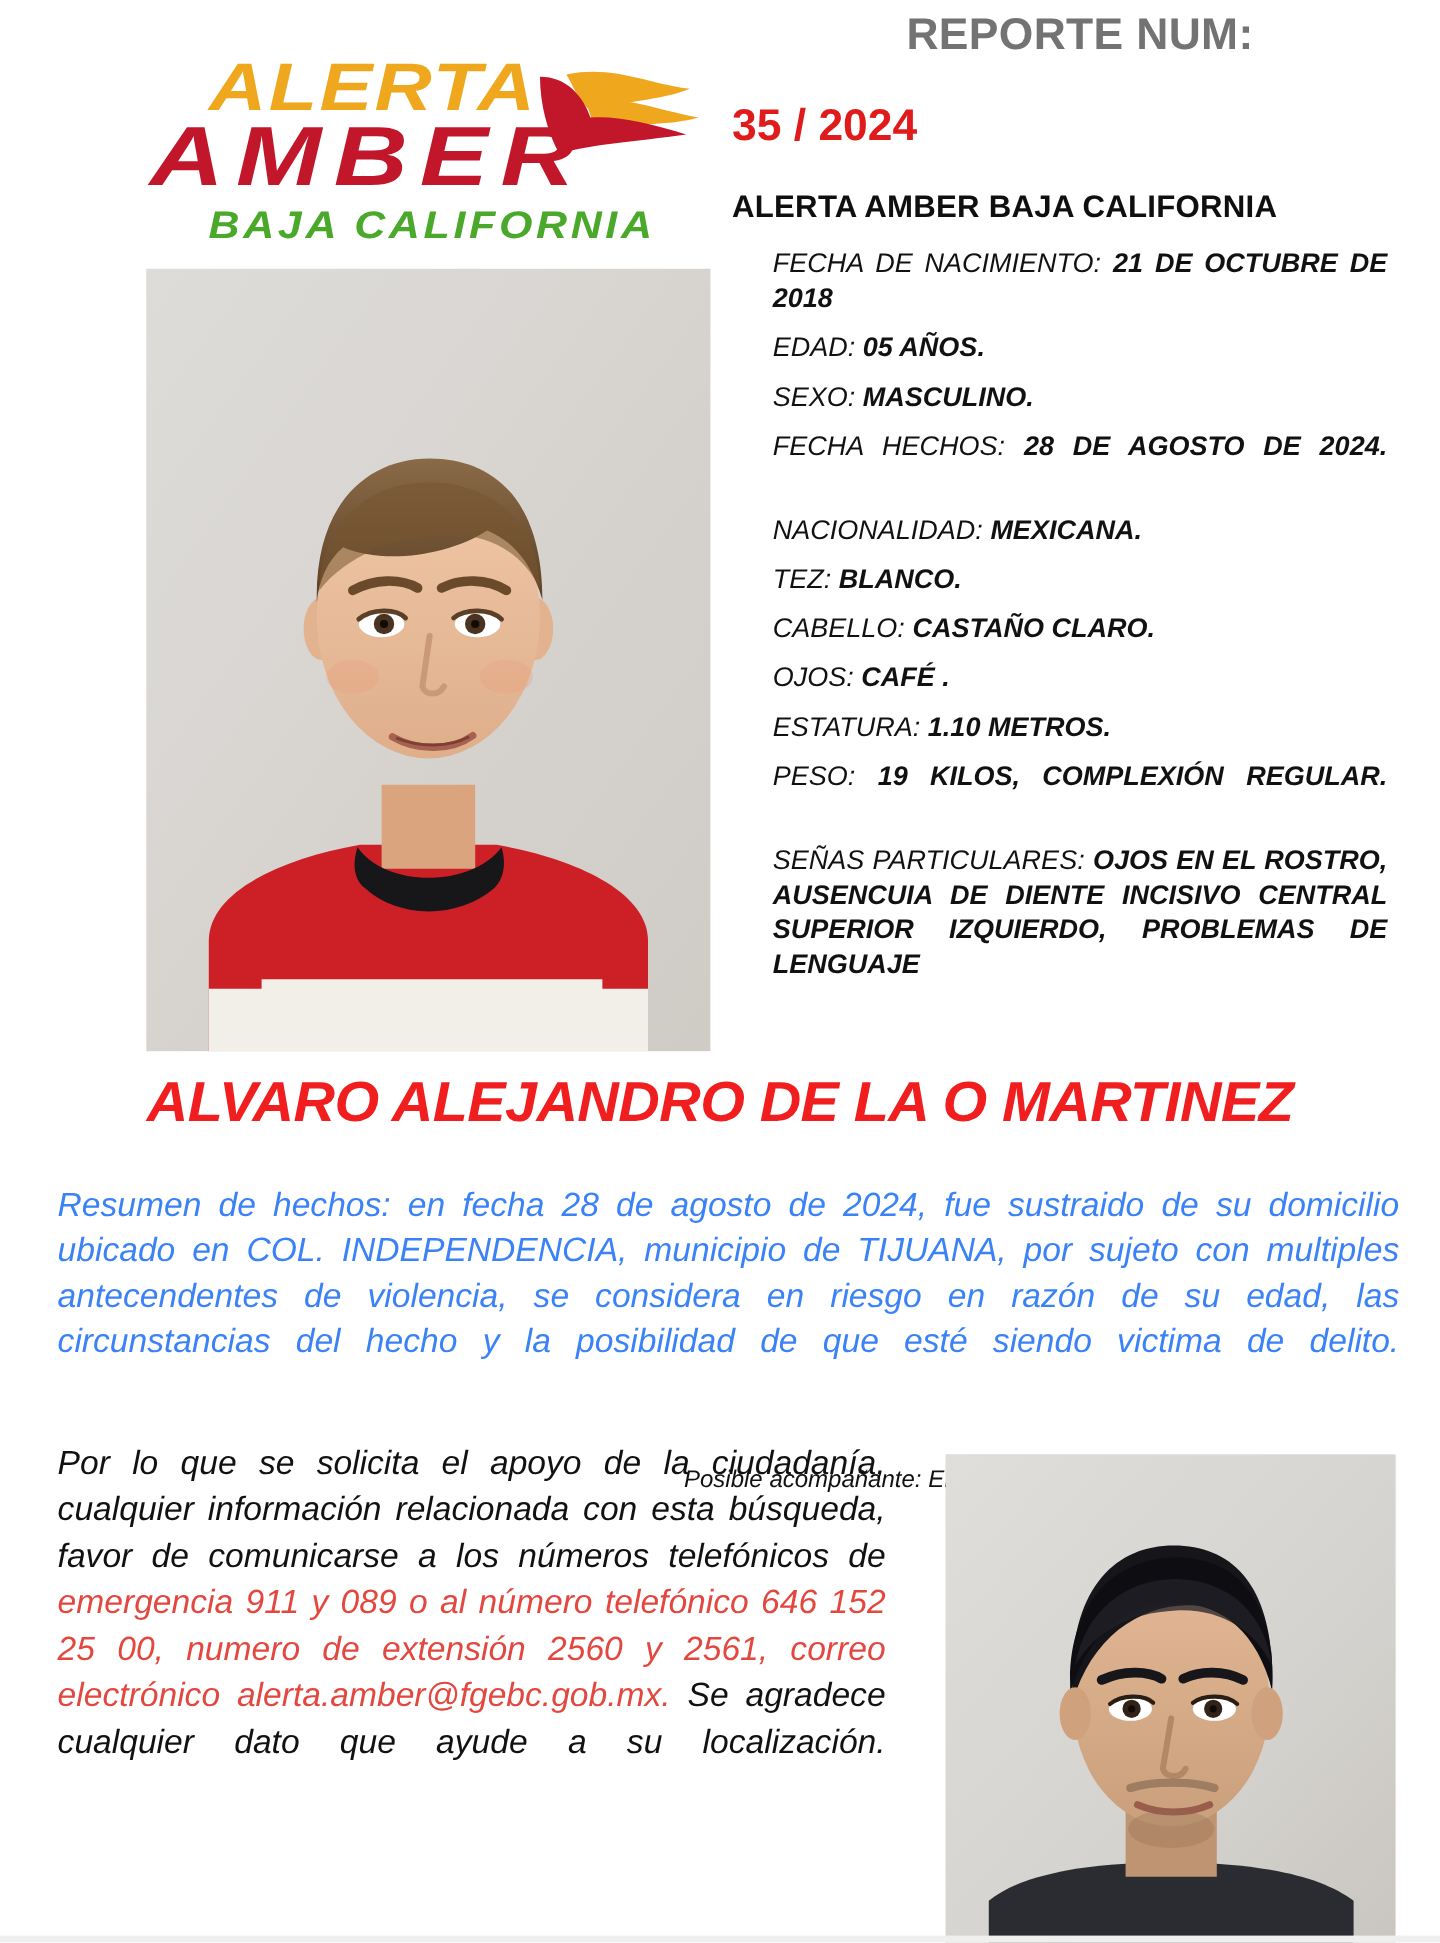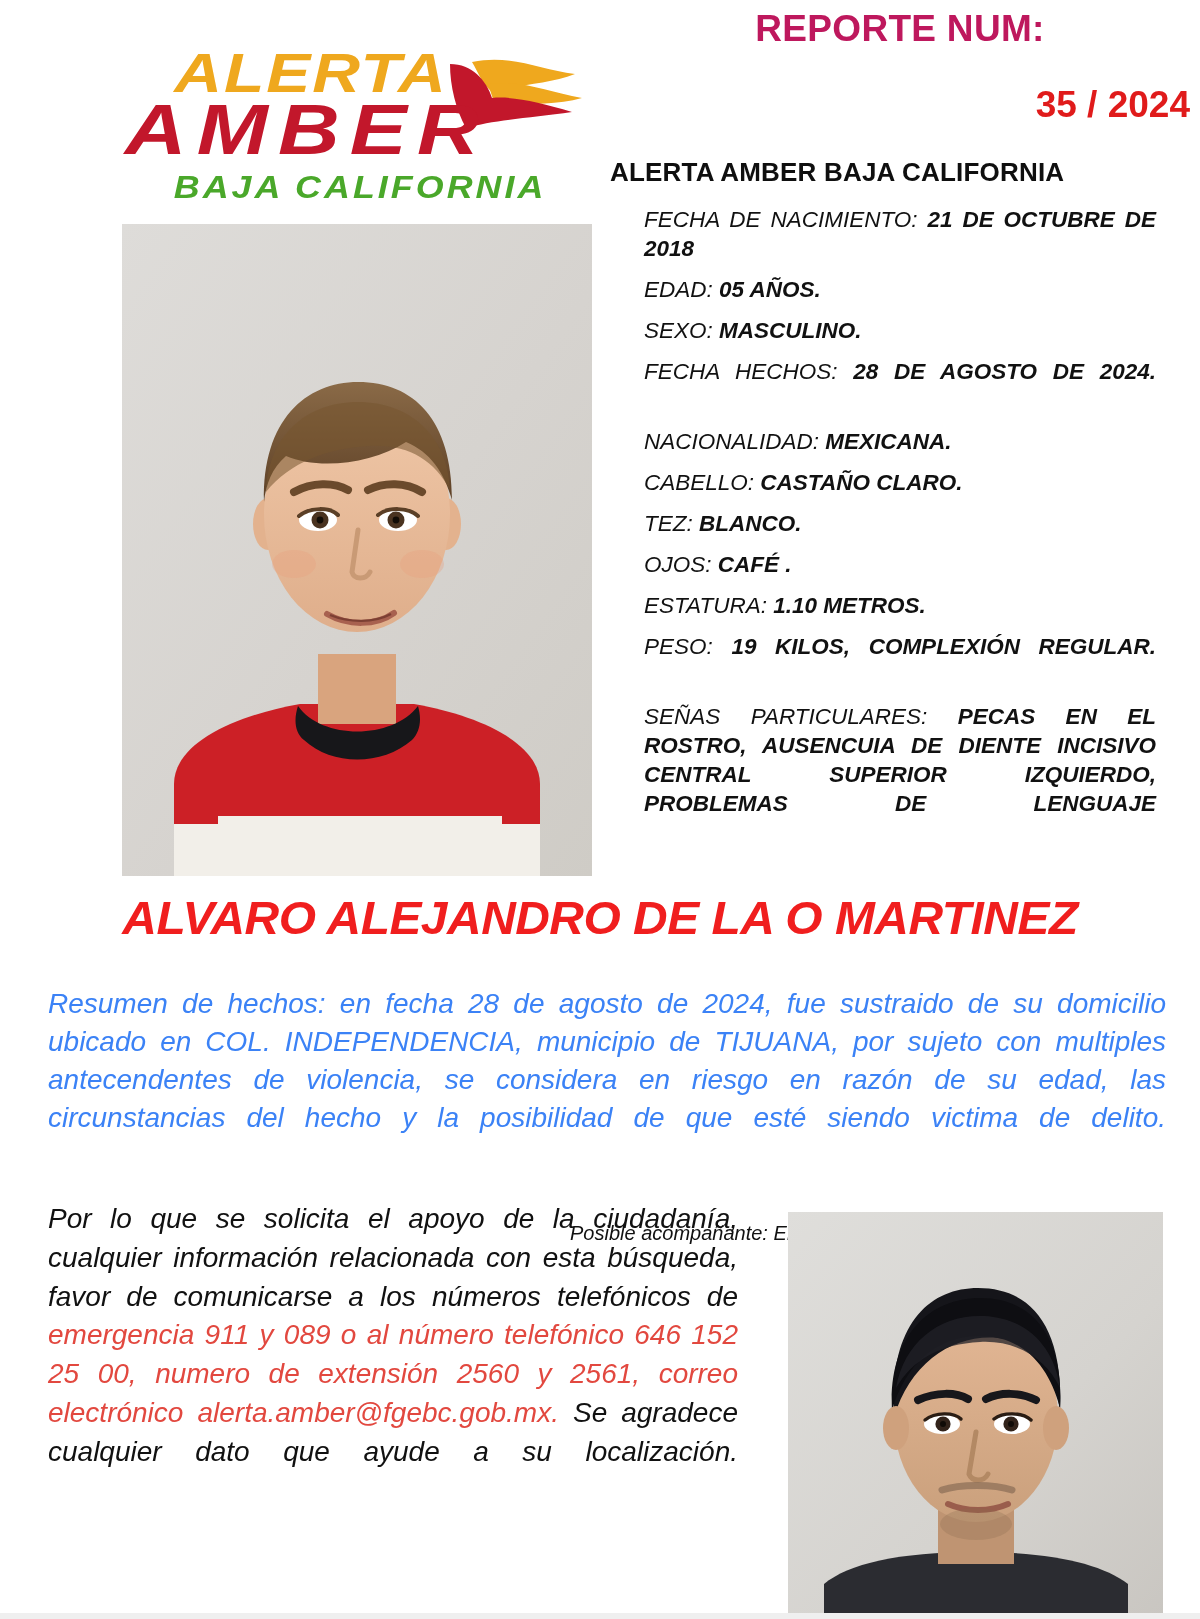--- a/index.html
+++ b/index.html
@@ -42,32 +42,32 @@
   }
   .child-svg { display:block; width:470px; height:652px; }
 
   
   .report-num {
     position: absolute;
     left: 610px;
     top: 10px;
     width: 580px;
     text-align: center;
-    color: #be185d;
+    color: #737373;
     font-weight: bold;
     font-size: 37px;
     letter-spacing: .3px;
     line-height: 1.0;
   }
   .report-val {
     position: absolute;
     left: 610px;
     top: 86px;
     width: 580px;
-    text-align: right;
+    text-align: left;
     color: #e01b1b;
     font-weight: bold;
     font-size: 37px;
     line-height: 1.0;
   }
   .alert-title {
     position: absolute;
     left: 610px;
     top: 157px;
     width: 580px;
@@ -293,42 +293,42 @@
     </div>
     <div class="detail-row justify-all">
       <span class="lbl">FECHA HECHOS:</span>
       <span class="val">28 DE AGOSTO DE 2024.</span>
     </div>
     <div class="detail-row">
       <span class="lbl">NACIONALIDAD:</span>
       <span class="val">MEXICANA.</span>
     </div>
     <div class="detail-row">
+      <span class="lbl">TEZ:</span>
+      <span class="val">BLANCO.</span>
+    </div>
+    <div class="detail-row">
       <span class="lbl">CABELLO:</span>
       <span class="val">CASTAÑO CLARO.</span>
-    </div>
-    <div class="detail-row">
-      <span class="lbl">TEZ:</span>
-      <span class="val">BLANCO.</span>
     </div>
     <div class="detail-row">
       <span class="lbl">OJOS:</span>
       <span class="val">CAFÉ .</span>
     </div>
     <div class="detail-row">
       <span class="lbl">ESTATURA:</span>
       <span class="val">1.10 METROS.</span>
     </div>
     <div class="detail-row justify-all">
       <span class="lbl">PESO:</span>
       <span class="val">19 KILOS, COMPLEXIÓN REGULAR.</span>
     </div>
     <div class="detail-row justify-all">
       <span class="lbl">SEÑAS PARTICULARES:</span>
-      <span class="val">PECAS EN EL ROSTRO, AUSENCUIA DE DIENTE INCISIVO CENTRAL SUPERIOR IZQUIERDO, PROBLEMAS DE LENGUAJE</span>
+      <span class="val">OJOS EN EL ROSTRO, AUSENCUIA DE DIENTE INCISIVO CENTRAL SUPERIOR IZQUIERDO, PROBLEMAS DE LENGUAJE</span>
     </div>
   </div>
 
   <div class="name-banner">ALVARO ALEJANDRO DE LA O MARTINEZ</div>
 
   <div class="summary">Resumen de hechos: en fecha 28 de agosto de 2024, fue sustraido de su domicilio  ubicado en COL. INDEPENDENCIA, municipio de TIJUANA, por sujeto con multiples antecendentes de violencia, se considera en riesgo en razón de su edad, las circunstancias del hecho y la posibilidad de que esté siendo victima de delito.</div>
 
   <div class="acompanante">Posible acompañante: ENRIQUE ALEJANDRO “N”</div>
 
   <div class="contact-par">

